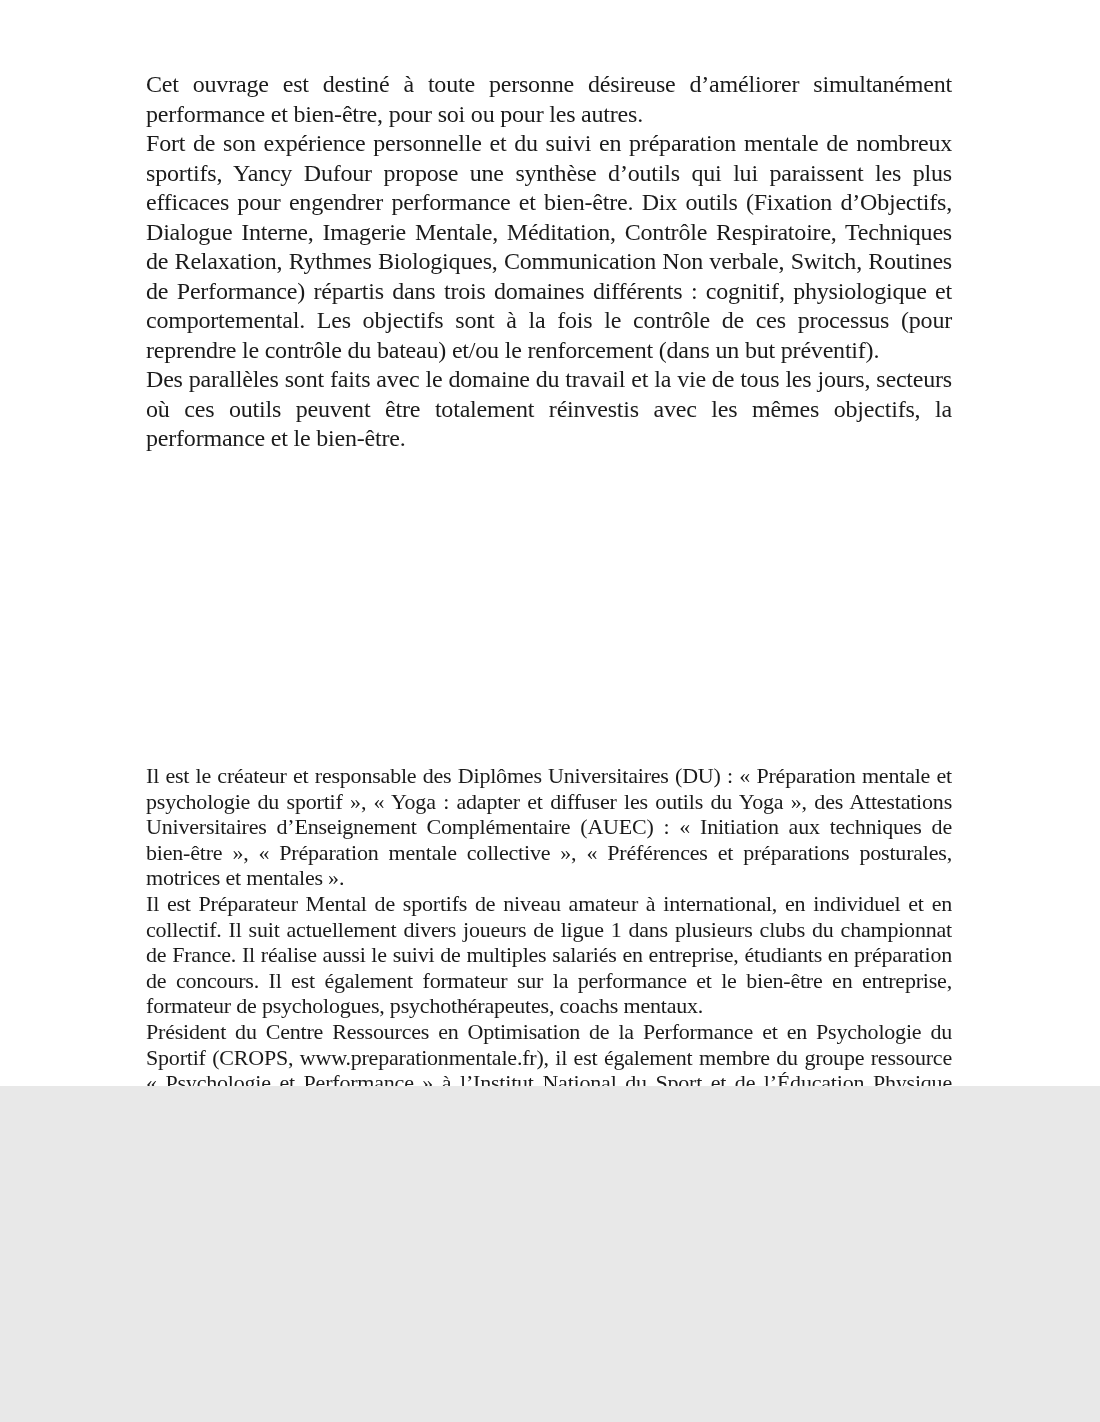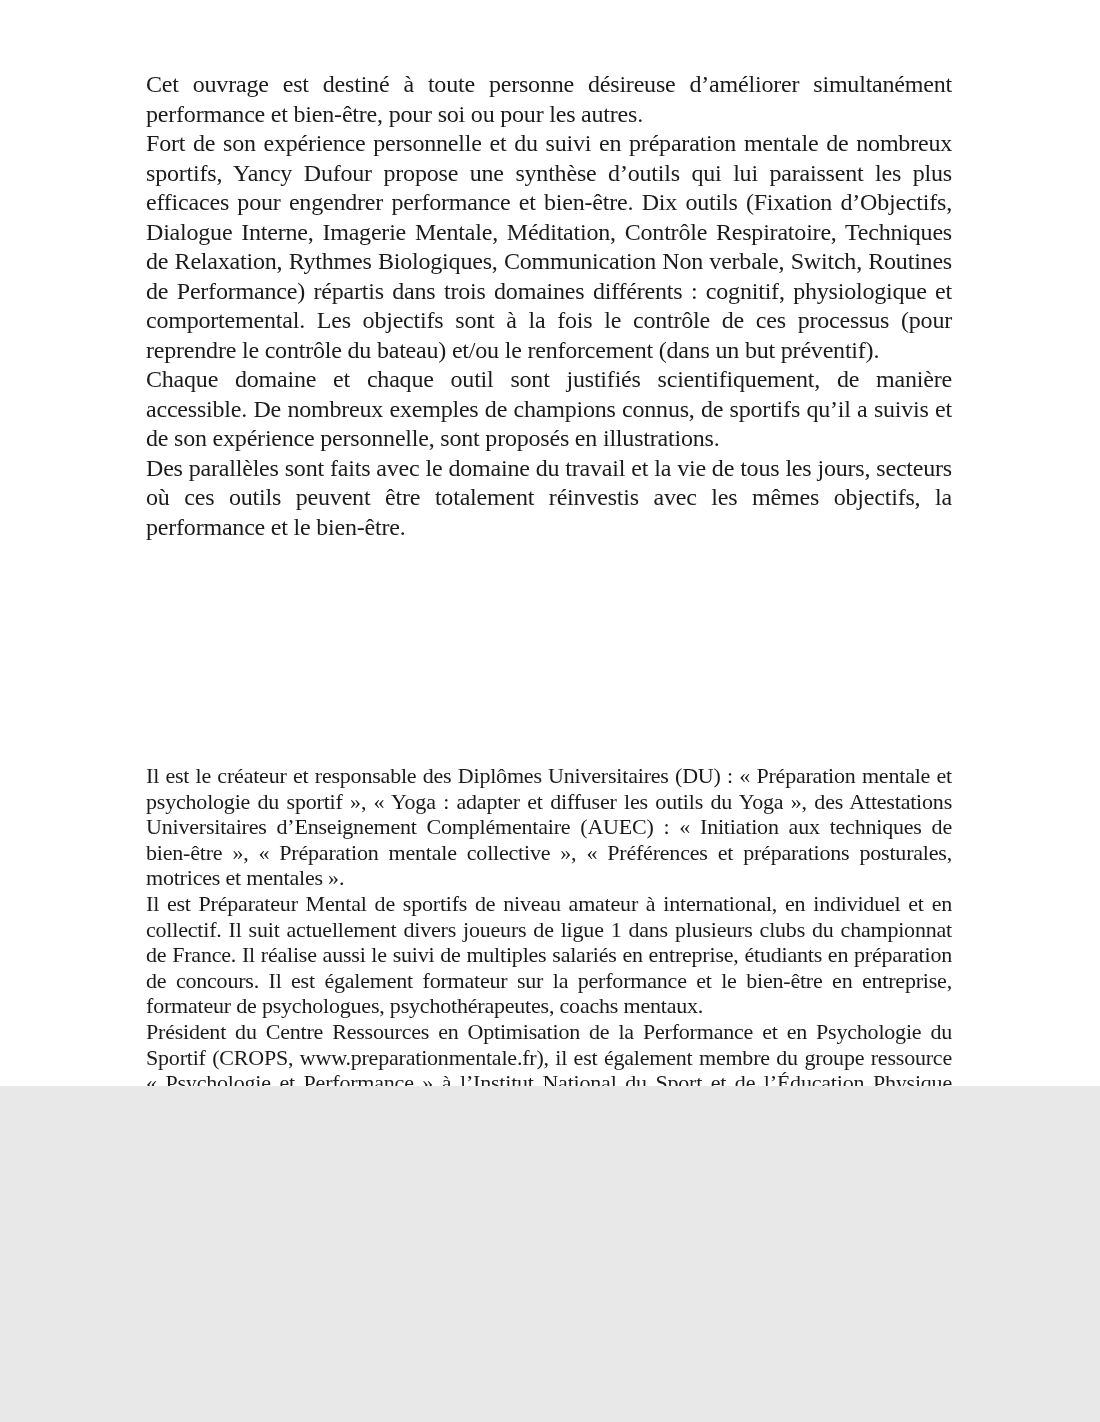--- a/index.html
+++ b/index.html
@@ -67,21 +67,20 @@
   .isbn-block div{white-space:nowrap;}
 </style>
 </head>
 <body>
 
 <div class="page">
 
   <div class="textcol synopsis">
     <p>Cet ouvrage est destiné à toute personne désireuse d’améliorer simultanément performance et bien-être, pour soi ou pour les autres.</p>
     <p>Fort de son expérience personnelle et du suivi en préparation mentale de nombreux sportifs, Yancy Dufour propose une synthèse d’outils qui lui paraissent les plus efficaces pour engendrer performance et bien-être. Dix outils (Fixation d’Objectifs, Dialogue Interne, Imagerie Mentale, Méditation, Contrôle Respiratoire, Techniques de Relaxation, Rythmes Biologiques, Communication Non verbale, Switch, Routines de Performance) répartis dans trois domaines différents : cognitif, physiologique et comportemental. Les objectifs sont à la fois le contrôle de ces processus (pour reprendre le contrôle du bateau) et/ou le renforcement (dans un but préventif).</p>
-    <p>Chaque domaine et chaque outil sont justifiés scientifiquement, de manière accessible. De nombreux exemples de champions connus, de sportifs qu’il a suivis et de son expérience personnelle, sont proposés en illustrations.</p>
     <p>Des parallèles sont faits avec le domaine du travail et la vie de tous les jours, secteurs où ces outils peuvent être totalement réinvestis avec les mêmes objectifs, la performance et le bien-être.</p>
   </div>
 
   <div class="textcol bio">
     <p>Il est le créateur et responsable des Diplômes Universitaires (DU) : « Préparation mentale et psychologie du sportif », « Yoga : adapter et diffuser les outils du Yoga », des Attestations Universitaires d’Enseignement Complémentaire (AUEC) : « Initiation aux techniques de bien-être », « Préparation mentale collective », « Préférences et préparations posturales, motrices et mentales ».</p>
     <p>Il est Préparateur Mental de sportifs de niveau amateur à international, en individuel et en collectif. Il suit actuellement divers joueurs de ligue 1 dans plusieurs clubs du championnat de France. Il réalise aussi le suivi de multiples salariés en entreprise, étudiants en préparation de concours. Il est également formateur sur la performance et le bien-être en entreprise, formateur de psychologues, psychothérapeutes, coachs mentaux.</p>
     <p>Président du Centre Ressources en Optimisation de la Performance et en Psychologie du Sportif (CROPS, www.preparationmentale.fr), il est également membre du groupe ressource « Psychologie et Performance » à l’Institut National du Sport et de l’Éducation Physique (INSEP).</p>
   </div>
 
   <div class="barcode">

